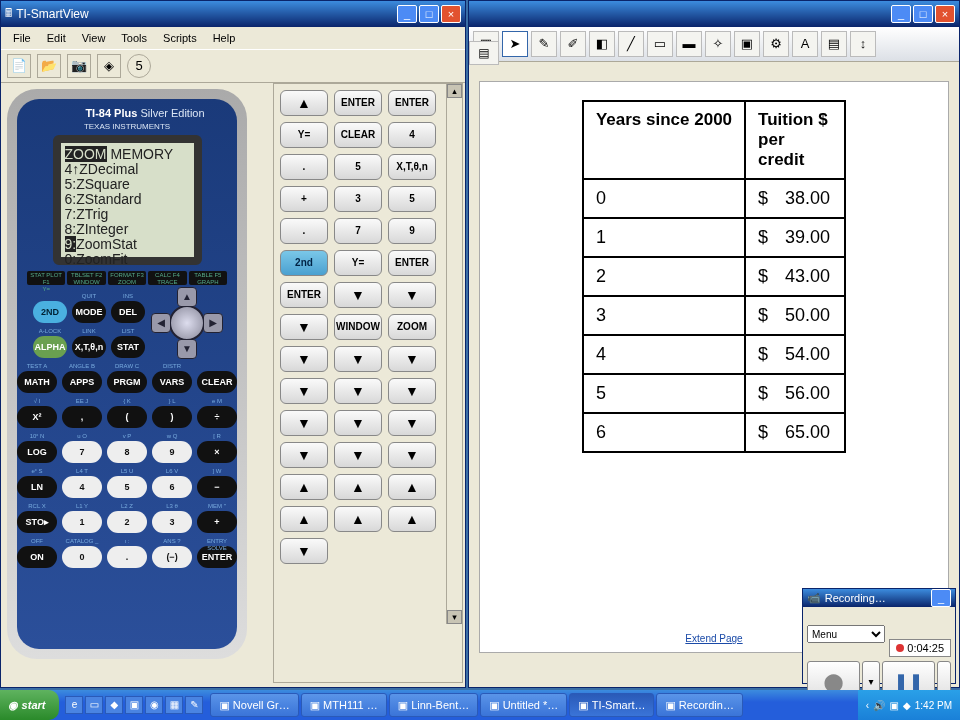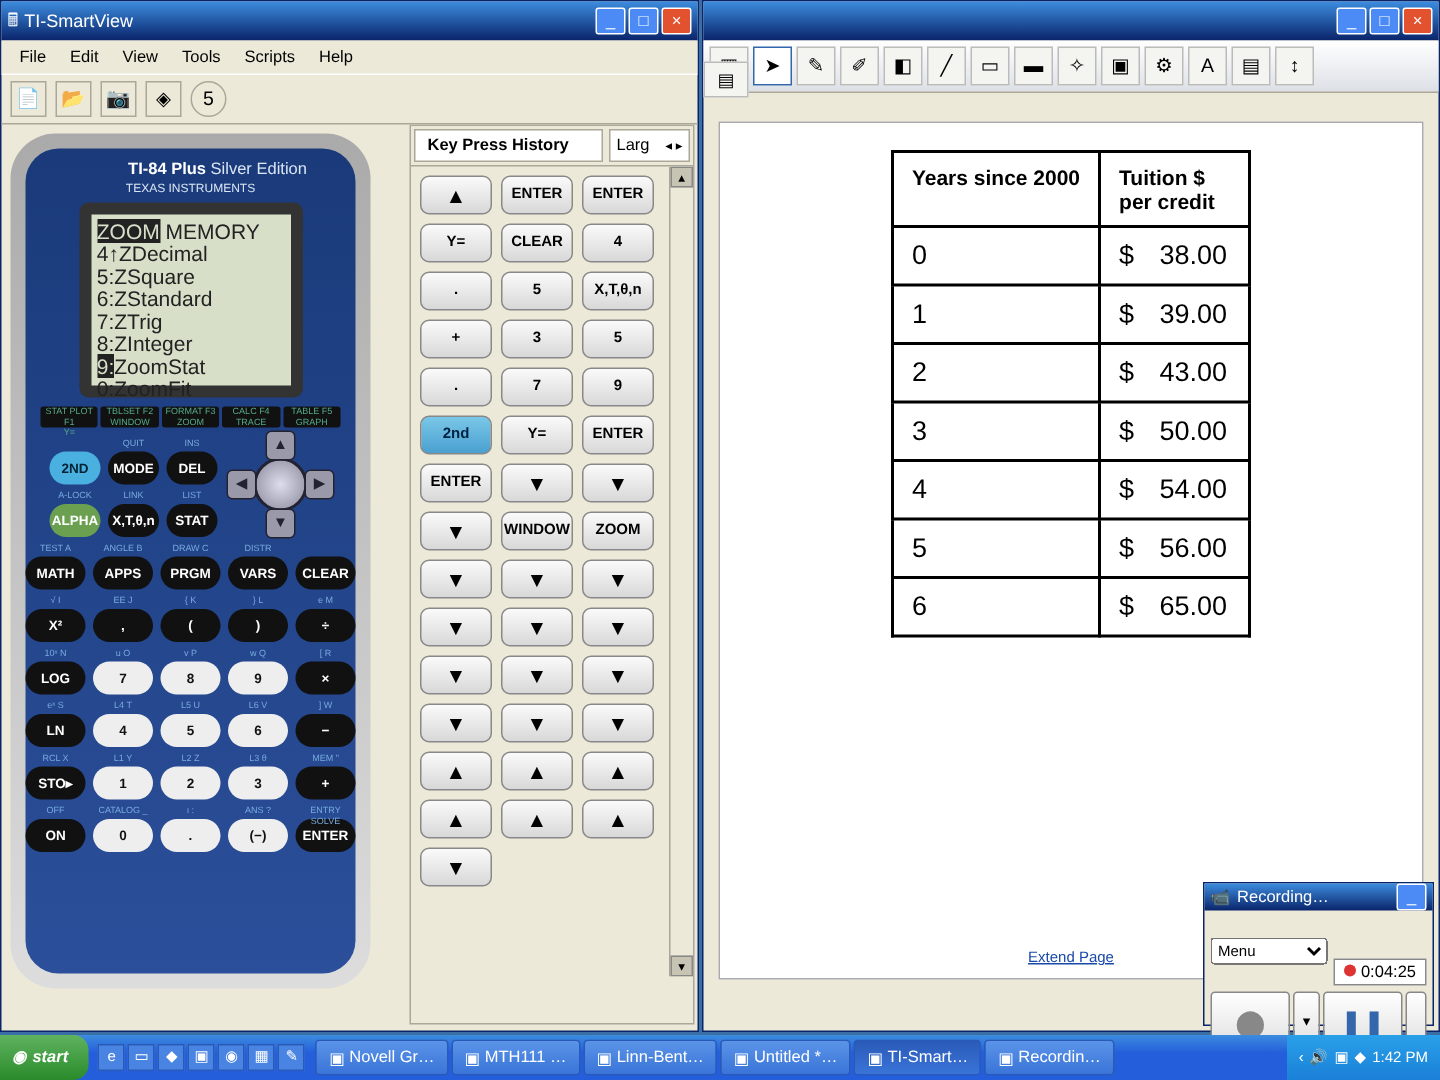--- a/index.html
+++ b/index.html
@@ -57,21 +57,21 @@
 
 
 .sb-win { left:468px; top:0; width:492px; height:688px; }
 .sb-tool { display:flex; gap:3px; padding:4px; background:linear-gradient(#fff,#dce0e6); border-bottom:1px solid #aca899; }
 .sb-tool span { width:26px; height:26px; border:1px solid #bbb; background:#f4f4f0; font-size:13px; text-align:center; line-height:24px; }
 .sb-page { position:absolute; left:10px; right:10px; top:80px; bottom:34px; background:#fff; border:1px solid #aaa; overflow:hidden; }
 .sb-tabs { position:absolute; left:0; top:40px; width:30px; }
 .sb-tabs div { height:24px; background:#f4f4f0; border:1px solid #bbb; margin-bottom:2px; font-size:12px; text-align:center; line-height:22px; }
 .dtable { margin:18px auto 0; border-collapse:collapse; font-family:"Times New Roman",serif; font-size:18px; }
 .dtable th,.dtable td { border:2px solid #000; padding:8px 12px; text-align:left; vertical-align:top; }
-.dtable th { font-weight:bold; font-size:14px; }
+.dtable th { font-weight:bold; font-size:17px; }
 .dtable td.cur { width:100px; }
 .dtable td.cur span{display:inline-block;width:22px;}
 .extend { position:absolute; bottom:8px; left:50%; transform:translateX(-50%); font-size:10px; color:#1a4aa8; text-decoration:underline; }
 
 
 .rec { position:absolute; right:4px; bottom:36px; width:154px; height:96px; background:#ece9d8; border:1px solid #0a246a; }
 .rec .titlebar { height:18px; font-size:11px; }
 .rec-body { padding:4px; }
 .rec-row { display:flex; gap:4px; align-items:center; margin-bottom:4px; }
 .rec-row select{flex:1;font-size:10px;height:18px;}
@@ -315,24 +315,20 @@
             <div class="kcw">
               <div class="k-lbl">ENTRY SOLVE</div>
               <div class="key k-sm k-black k-wide">ENTER</div>
             </div>
           </div>
         </div>
     </div>
   </div>
 
   <div class="kph">
-    <div class="kph-head">
-      <div>Key Press History</div>
-      <div>Larg</div>
-    </div>
     <div class="kph-body" id="kph-body">
       <div class="kph-scroll">
         <div>▴</div>
         <div style="position:absolute;bottom:0;left:0;right:0">▾</div>
       </div>
     <div class="kph-row">
           <div class="kbtn arrow">▲</div>
           <div class="kbtn">ENTER</div>
           <div class="kbtn">ENTER</div>
         </div>

